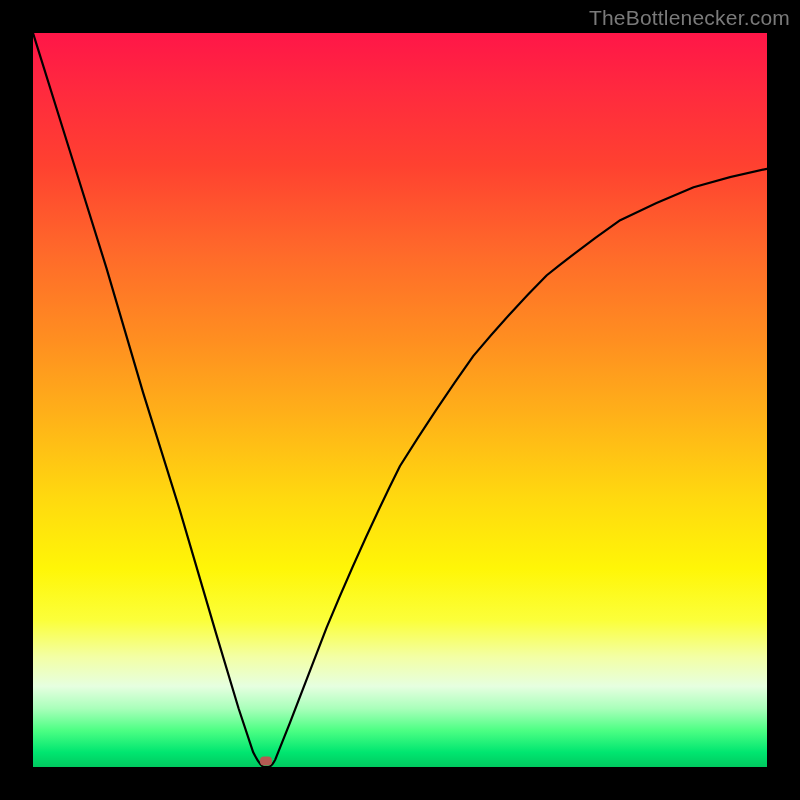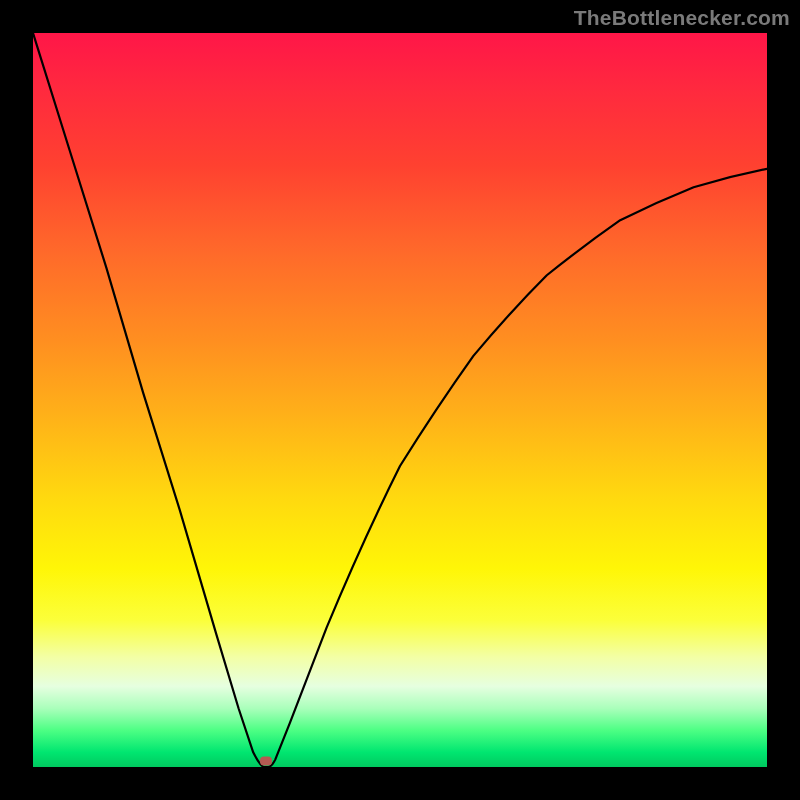--- a/index.html
+++ b/index.html
@@ -9,21 +9,20 @@
     height: 800px;
     overflow: hidden;
     background: #000;
     font-family: Arial, Helvetica, sans-serif;
   }
   .canvas {
     position: relative;
     width: 800px;
     height: 568px;
     background: #000;
-    font-weight: bold;
   }
   .plot-frame {
     position: absolute;
     left: 32px;
     top: 32px;
     width: 736px;
     height: 736px;
     box-sizing: border-box;
     border: 1px solid #000;
     overflow: hidden;

